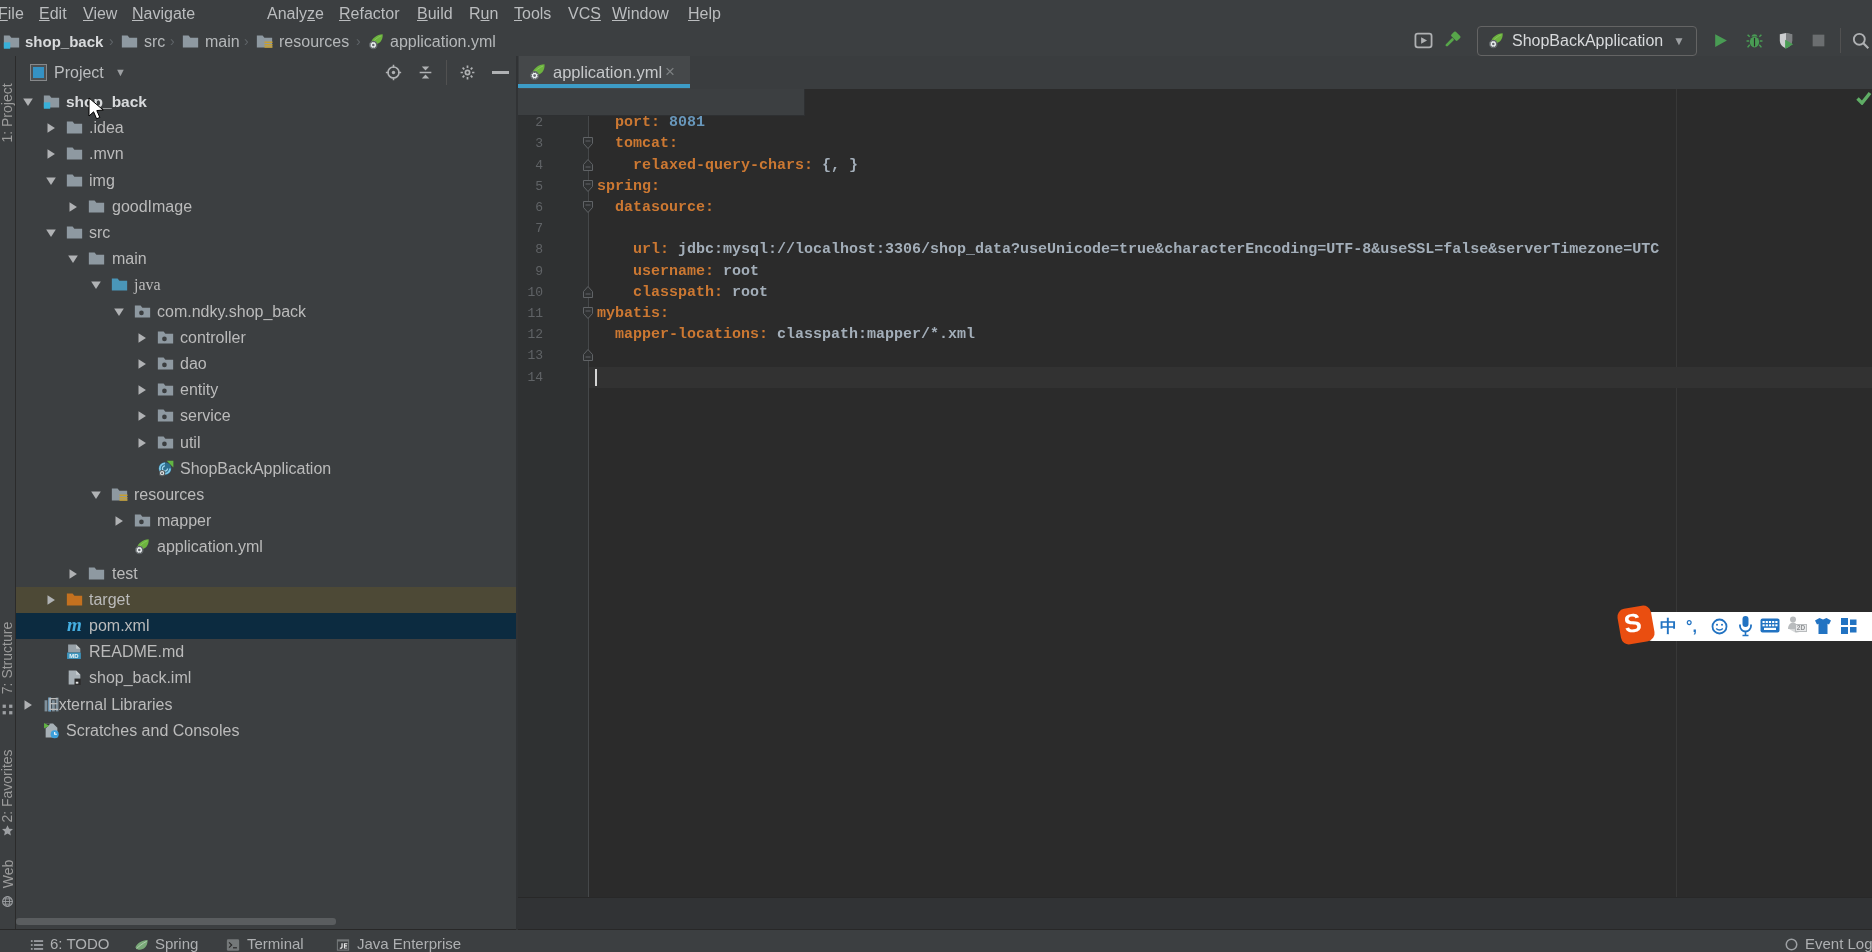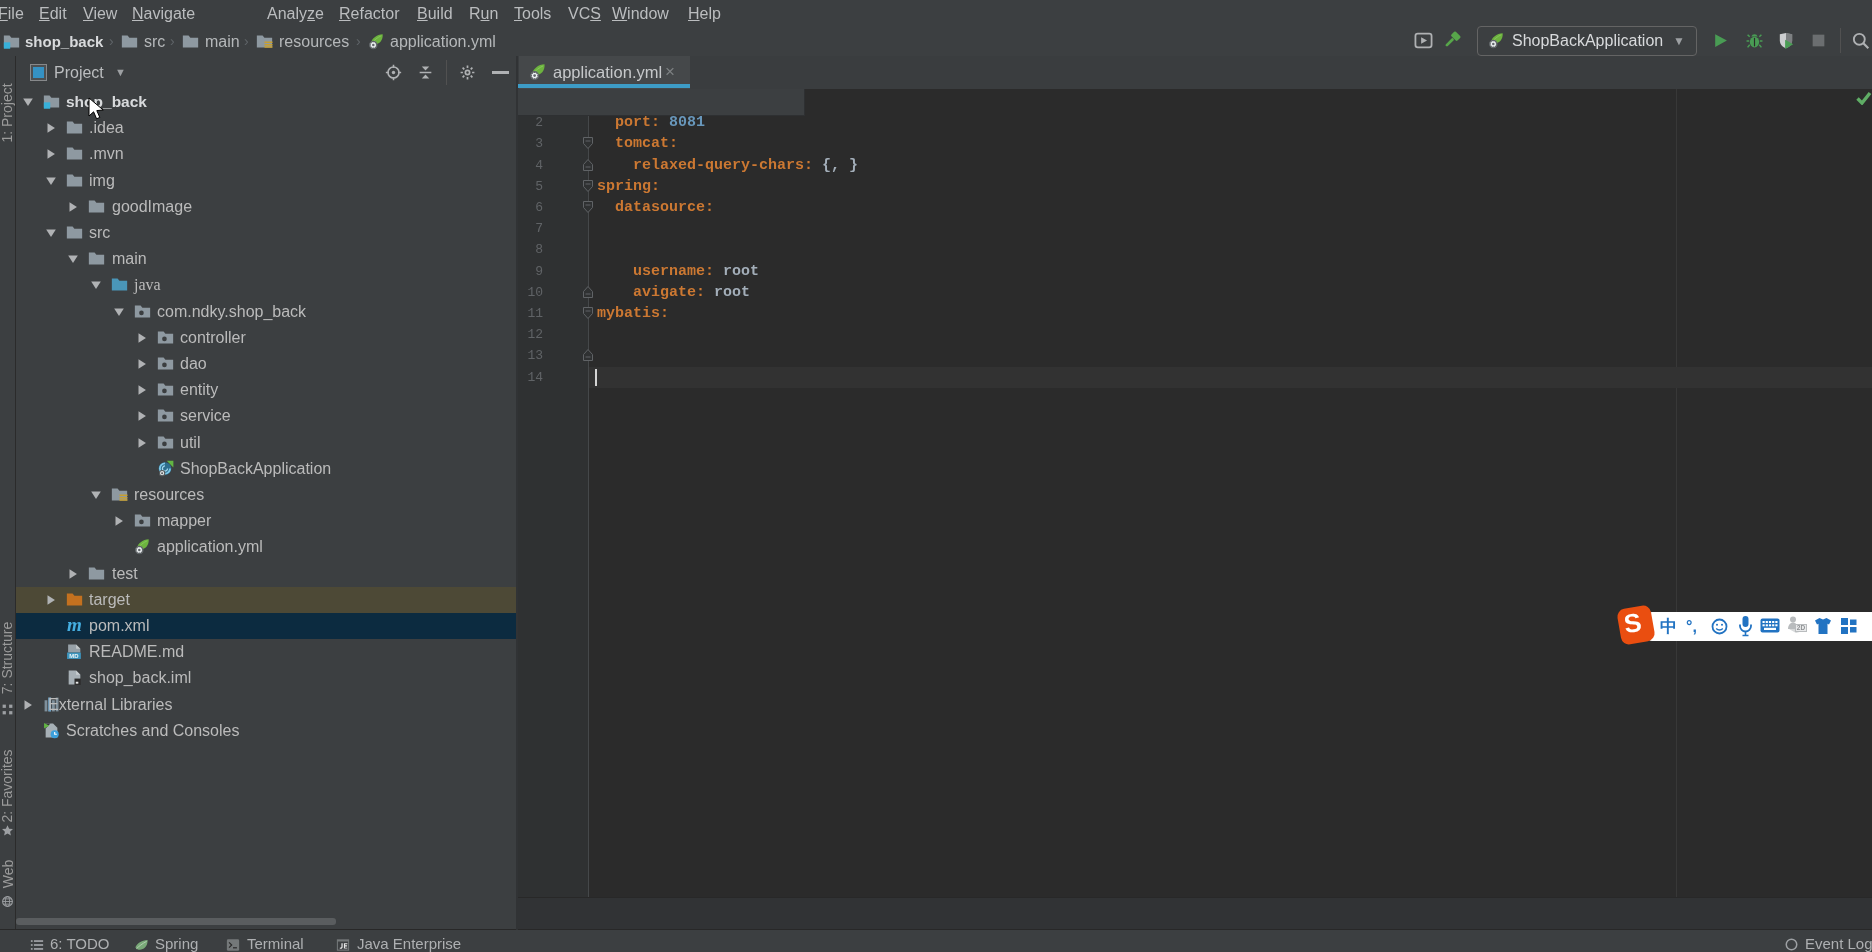--- a/index.html
+++ b/index.html
@@ -477,27 +477,29 @@
 <div class="lno" style="left:513px;top:136px;">3</div>
 <div class="code" style="left:597px;top:133px;"><span class="p">  </span><span class="k">tomcat:</span></div>
 <div class="lno" style="left:513px;top:158px;">4</div>
 <div class="code" style="left:597px;top:155px;"><span class="p">    </span><span class="k">relaxed-query-chars:</span><span class="p"> </span><span class="v">{, }</span></div>
 <div class="lno" style="left:513px;top:179px;">5</div>
 <div class="code" style="left:597px;top:176px;"><span class="k">spring:</span></div>
 <div class="lno" style="left:513px;top:200px;">6</div>
 <div class="code" style="left:597px;top:197px;"><span class="p">  </span><span class="k">datasource:</span></div>
 <div class="lno" style="left:513px;top:221px;">7</div>
 <div class="lno" style="left:513px;top:242px;">8</div>
+<div class="code" style="left:597px;top:239px;"><span class="p">    </span><span class="k">url:</span><span class="p"> </span><span class="v">jdbc:mysql://localhost:3306/shop_data?useUnicode=true&amp;characterEncoding=UTF-8&amp;useSSL=false&amp;serverTimezone=UTC</span></div>
 <div class="lno" style="left:513px;top:264px;">9</div>
 <div class="code" style="left:597px;top:261px;"><span class="p">    </span><span class="k">username:</span><span class="p"> </span><span class="v">root</span></div>
 <div class="lno" style="left:513px;top:285px;">10</div>
-<div class="code" style="left:597px;top:282px;"><span class="p">    </span><span class="k">avigate:</span><span class="p"> </span><span class="v">root</span></div>
+<div class="code" style="left:597px;top:282px;"><span class="p">    </span><span class="k">classpath:</span><span class="p"> </span><span class="v">root</span></div>
 <div class="lno" style="left:513px;top:306px;">11</div>
 <div class="code" style="left:597px;top:303px;"><span class="k">mybatis:</span></div>
 <div class="lno" style="left:513px;top:327px;">12</div>
+<div class="code" style="left:597px;top:324px;"><span class="p">  </span><span class="k">mapper-locations:</span><span class="p"> </span><span class="v">classpath:mapper/*.xml</span></div>
 <div class="lno" style="left:513px;top:348px;">13</div>
 <div class="lno" style="left:513px;top:370px;">14</div>
 <svg class="ic" style="left:582px;top:136px" width="12" height="14" viewBox="0 0 12 14">
       <path d="M1.5 1.5h9v6L6 12.5 1.5 7.5z" fill="#2f3132" stroke="#606366"></path>
       <path d="M3.5 5h5" stroke="#606366"></path>
     </svg>
 <svg class="ic" style="left:582px;top:179px" width="12" height="14" viewBox="0 0 12 14">
       <path d="M1.5 1.5h9v6L6 12.5 1.5 7.5z" fill="#2f3132" stroke="#606366"></path>
       <path d="M3.5 5h5" stroke="#606366"></path>
     </svg>

